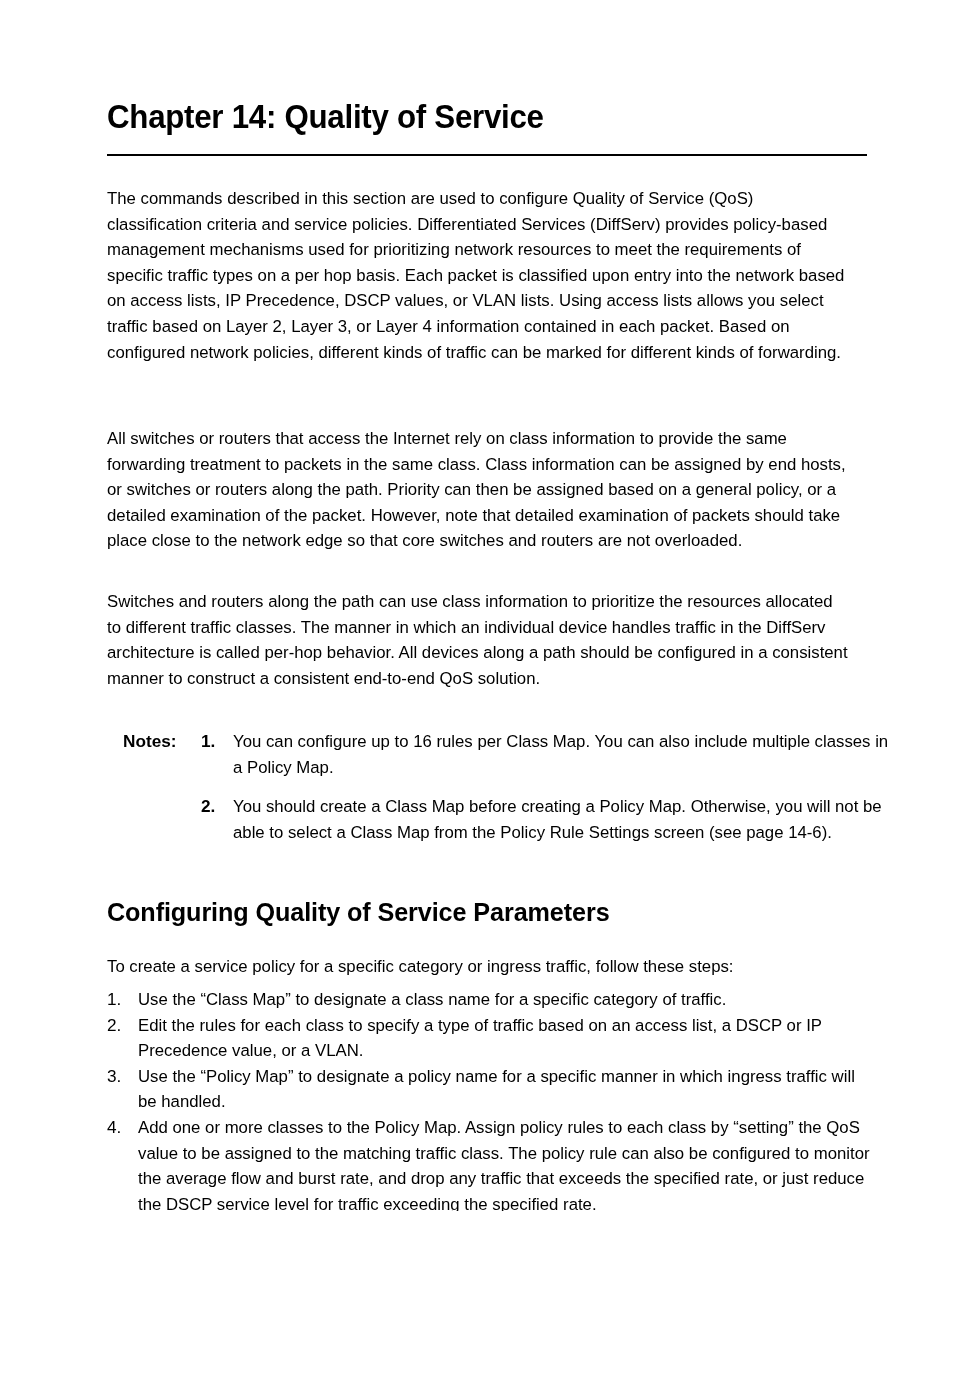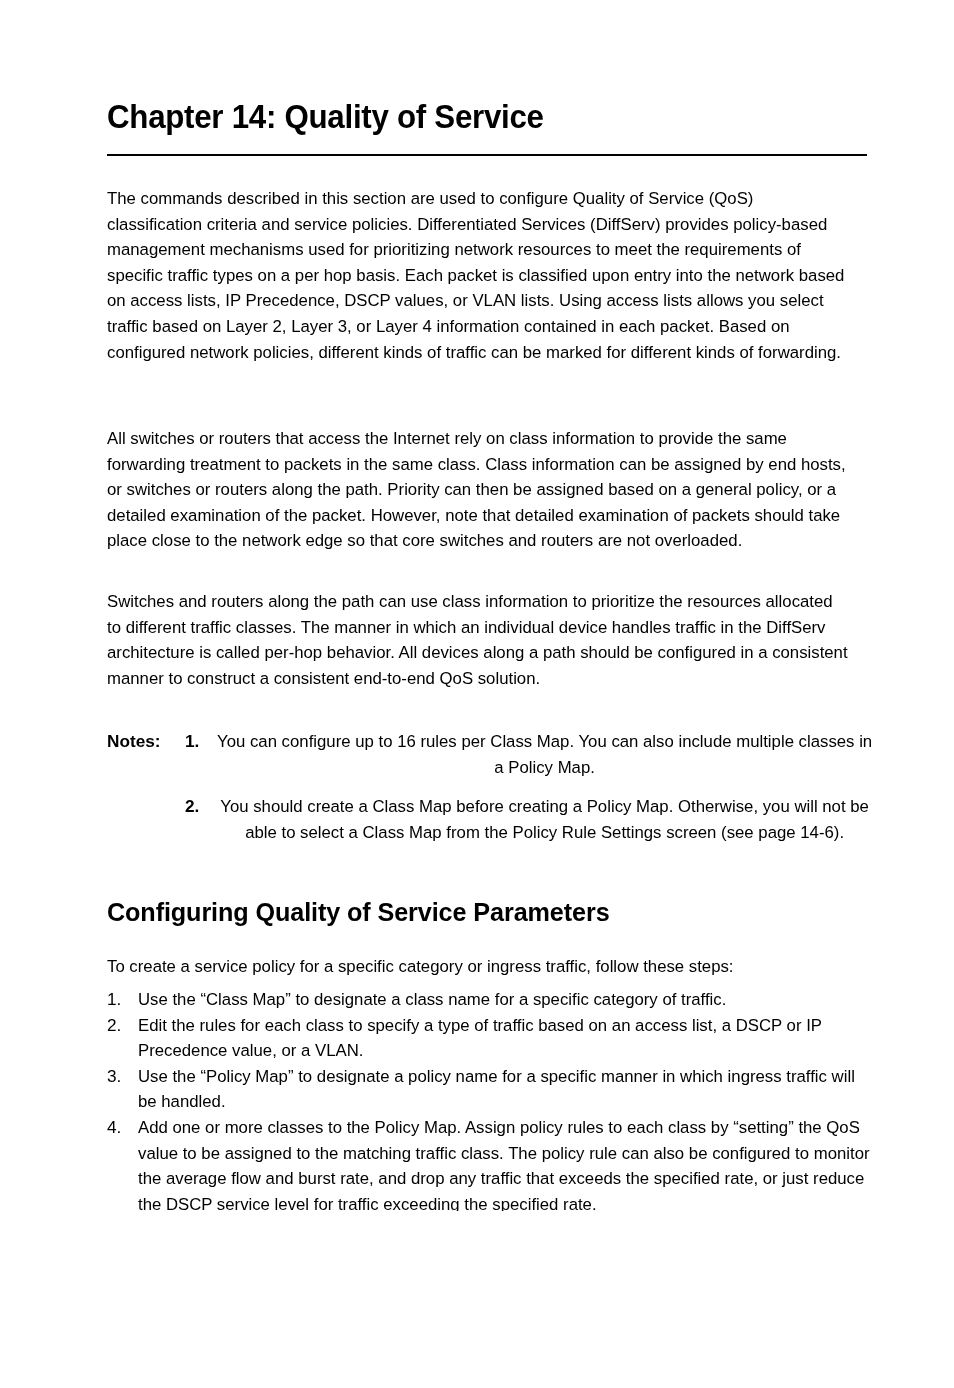--- a/index.html
+++ b/index.html
@@ -68,24 +68,23 @@
     transform: scaleX(0.975);
     transform-origin: left top;
   }
   .para-1 { top: 186px; }
   .para-2 { top: 426px; }
   .para-3 { top: 589px; }
 
   
   .notes-block {
     position: absolute;
-    left: 0;
+    left: 16px;
     top: 729px;
     width: 770px;
-    text-align: center;
   }
   .notes-label {
     position: absolute;
     left: 0;
     top: 0;
     font-size: 17.2px;
     line-height: 25.6px;
     font-weight: bold;
     white-space: nowrap;
   }

